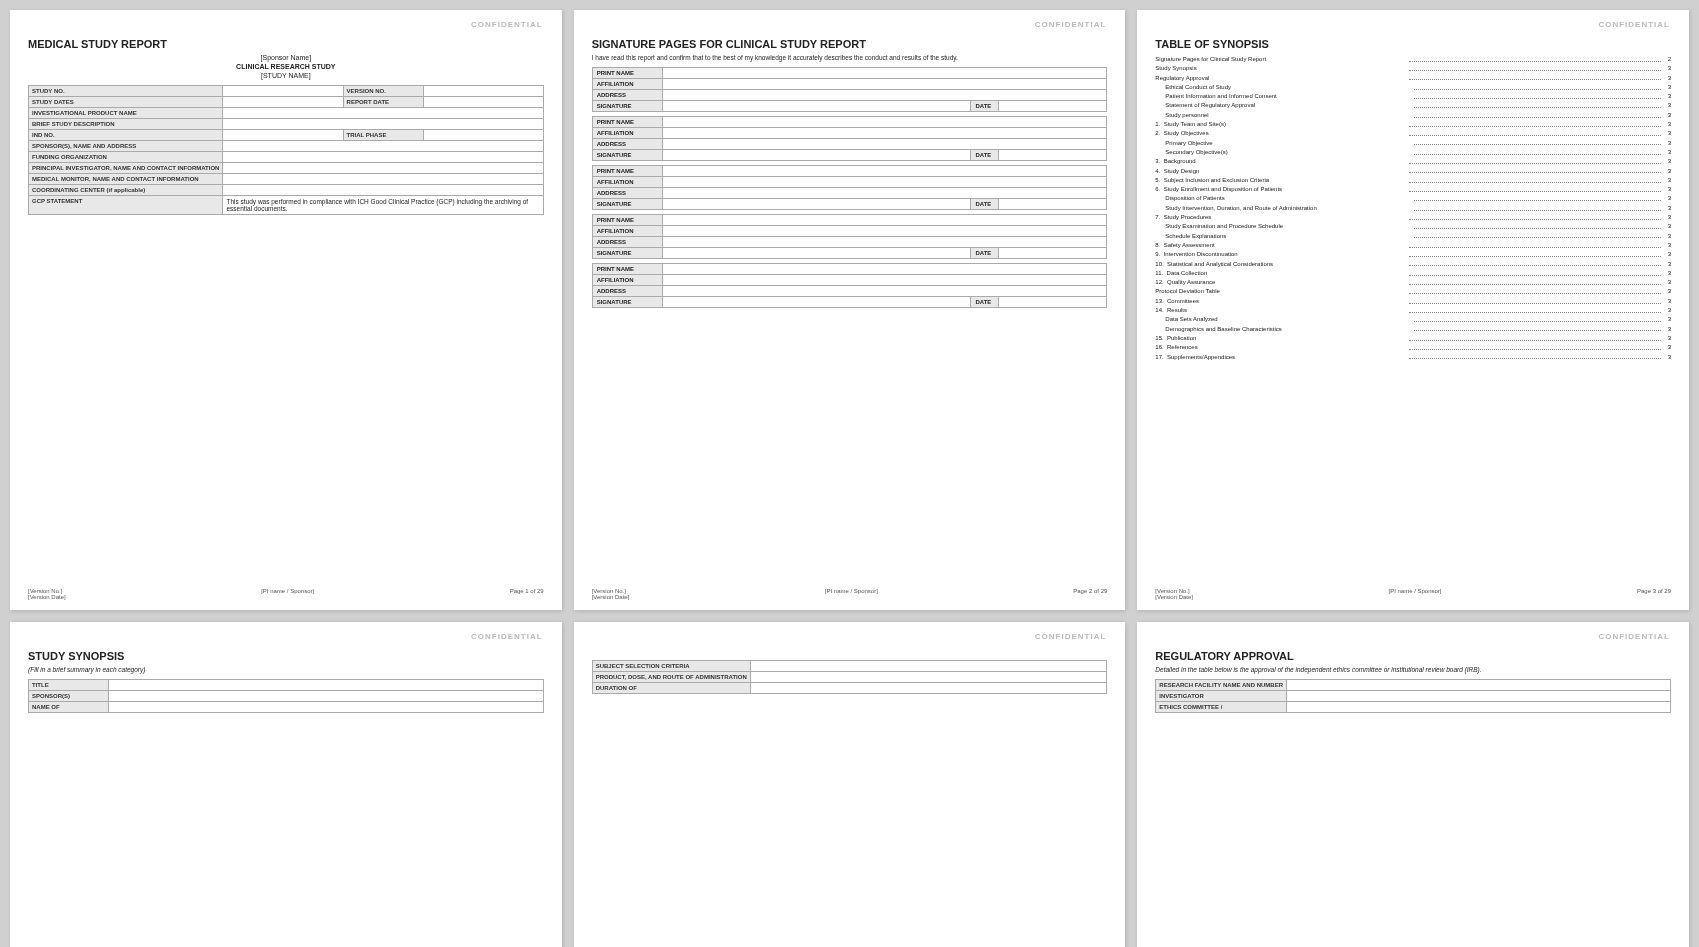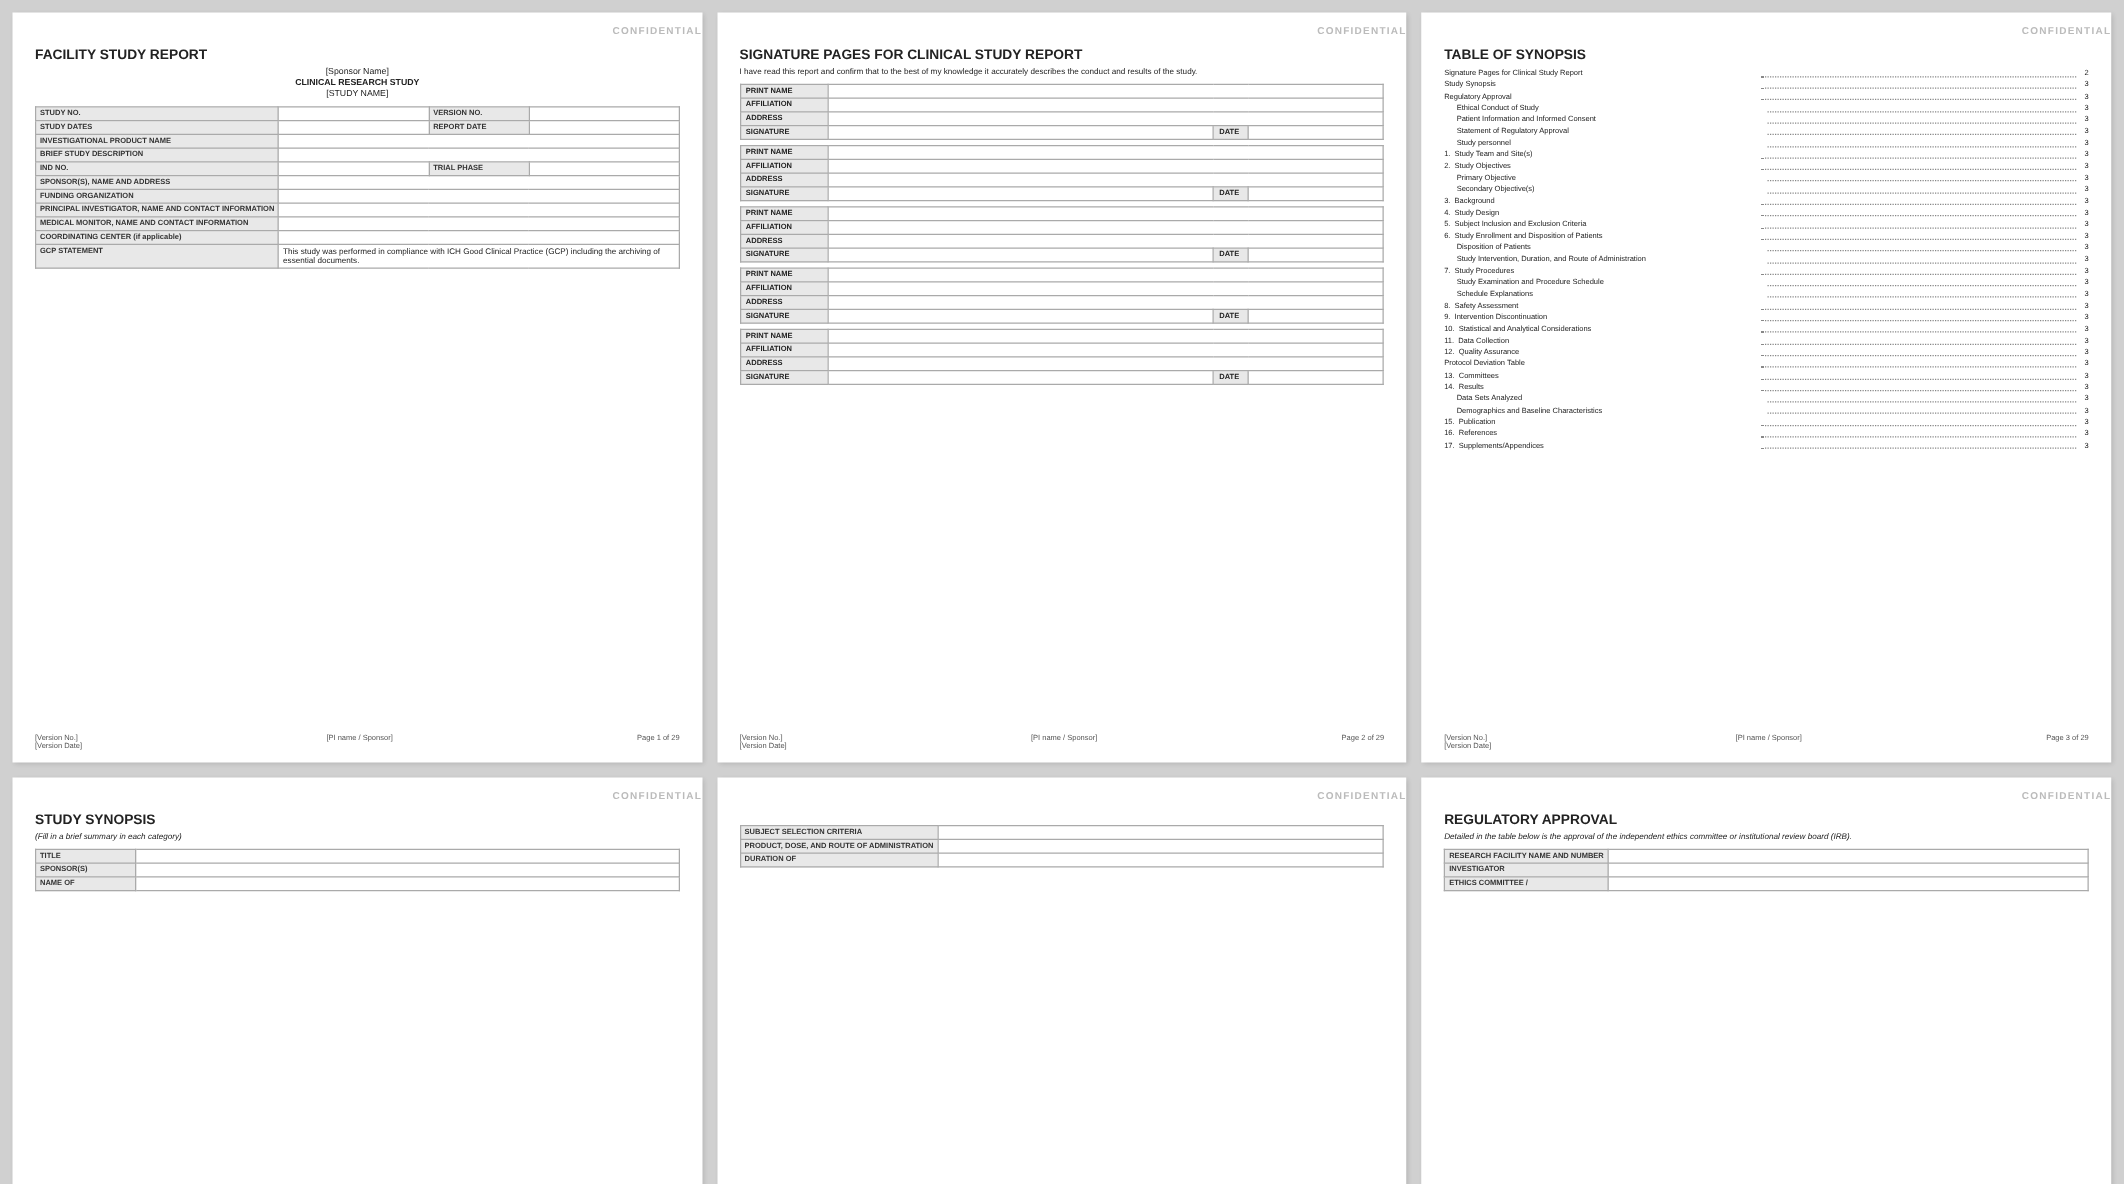--- a/index.html
+++ b/index.html
@@ -18,21 +18,21 @@
     .page {
       background: #fff;
       padding: 20px 18px 14px;
       position: relative;
       min-height: 600px;
       box-shadow: 1px 1px 4px rgba(0,0,0,0.15);
     }
     .confidential {
       position: absolute;
       top: 10px;
-      right: 0;
+      right: 19px;
       color: #bbb;
       font-size: 8px;
       font-weight: bold;
       letter-spacing: 1px;
     }
     .page-title {
       font-size: 11px;
       font-weight: bold;
       margin-bottom: 4px;
       margin-top: 8px;
@@ -158,21 +158,21 @@
       margin-bottom: 6px;
     }
   </style>
 </head>
 <body>
 
 <div class="grid">
 
   <div class="page">
     <div class="confidential">CONFIDENTIAL</div>
-    <div class="page-title">FACILITY STUDY REPORT</div>
+    <div class="page-title">MEDICAL STUDY REPORT</div>
     <div class="page-subtitle center">[Sponsor Name]</div>
     <div class="page-subtitle bold center">CLINICAL RESEARCH STUDY</div>
     <div class="page-subtitle center">[STUDY NAME]</div>
 
     <table class="form-table">
       <tbody>
         <tr>
           <td class="field-label">STUDY NO.</td>
           <td class="field-value"></td>
           <td class="field-label">VERSION NO.</td>

